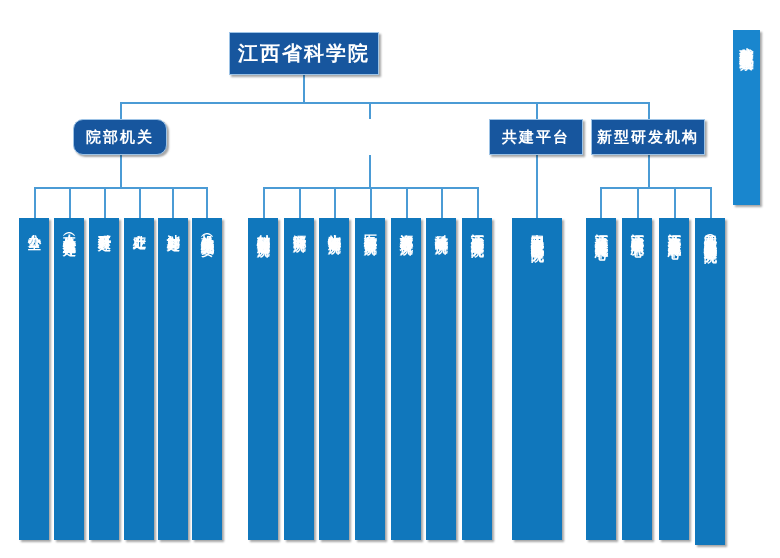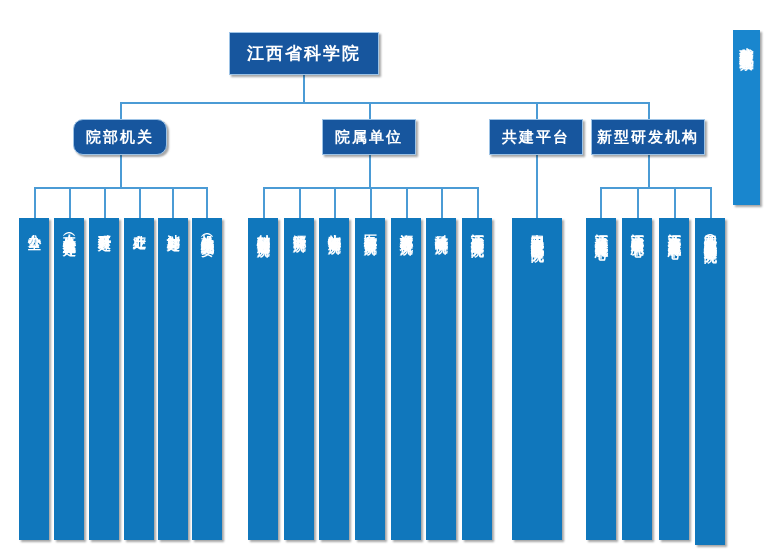--- a/index.html
+++ b/index.html
@@ -41,21 +41,21 @@
   }
 
   
   .node.lvl1, .node.lvl2 {
     background: #17569E;
     border: 1px solid #9DC3E6;
     font-weight: bold;
     letter-spacing: 2px;
     white-space: nowrap;
   }
-  .node.lvl1 { font-size: 17px; font-family: Liberation Serif, serif; }
+  .node.lvl1 { font-size: 20px; font-family: Liberation Serif, serif; }
   .node.lvl2 { font-size: 15px; }
 
   
   .node.leaf {
     background: #1077BC;
     font-size: 13px;
     font-weight: bold;
     align-items: flex-start;
     justify-content: center;
     padding-top: 6px;
@@ -137,23 +137,20 @@
     <span>江西省科学院</span>
   </div>
 
   <div class="node aside" style="left:733px; top:30px; width:27px; height:175px;">
     <span class="vtext">驻省教育厅纪检监察组</span>
   </div>
 
   <div class="node lvl2" style="left:73px; top:119px; width:94px; height:36px;border-radius:10px;">
     <span>院部机关</span>
   </div>
-  <div class="node lvl2" style="left:322px; top:119px; width:94px; height:36px;">
-    <span>院属单位</span>
-  </div>
   <div class="node lvl2" style="left:591px; top:119px; width:114px; height:36px;">
     <span>新型研发机构</span>
   </div>
   <div class="node lvl2" style="left:489px; top:119px; width:94px; height:36px;">
     <span>共建平台</span>
   </div>
 
   <div class="node leaf" style="left:19px; top:218px; width:30px; height:322px;">
     <span class="vtext">办公室</span>
   </div>

